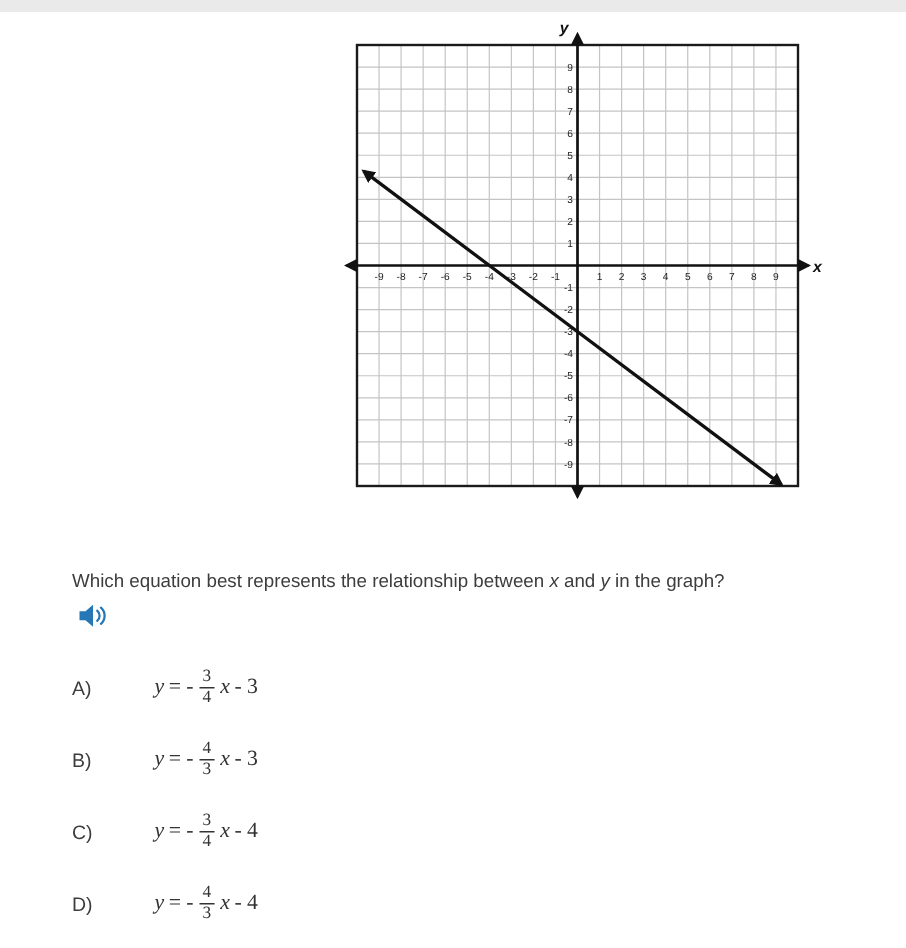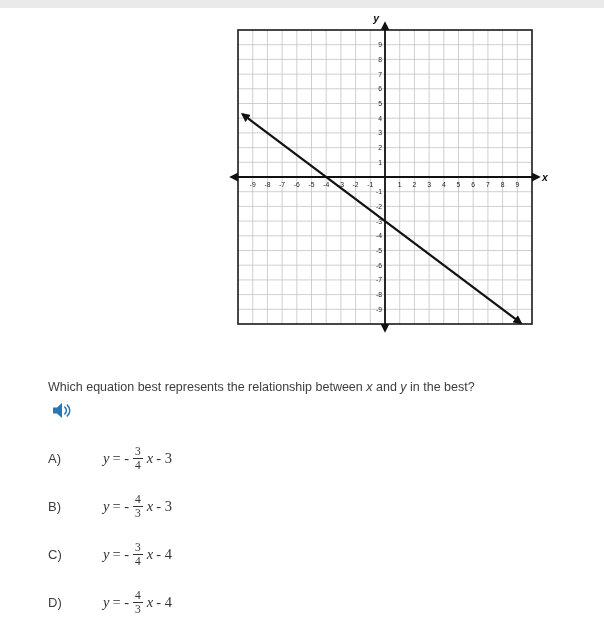--- a/index.html
+++ b/index.html
@@ -113,21 +113,21 @@
       <text x="160" y="257.59999999999997" text-anchor="end" font-size="6.8" fill="#222">-6</text>
       <text x="160" y="272.29999999999995" text-anchor="end" font-size="6.8" fill="#222">-7</text>
       <text x="160" y="286.99999999999994" text-anchor="end" font-size="6.8" fill="#222">-8</text>
       <text x="160" y="301.7" text-anchor="end" font-size="6.8" fill="#222">-9</text>
       <text x="157" y="12" text-anchor="end" font-size="10.5" font-weight="bold" font-style="italic" fill="#111">y</text>
       <text x="320" y="171" text-anchor="start" font-size="10.5" font-weight="bold" font-style="italic" fill="#111">x</text>
       <line x1="20.41000000000001" y1="104.08399999999999" x2="298.97499999999997" y2="313.11799999999994" stroke="#111" stroke-width="2.2" marker-start="url(#ah)" marker-end="url(#ah)"></line>
     </svg>
 </div>
 
-<div class="question"><span>Which equation best represents the relationship between </span><i>x</i><span> and </span><i>y</i><span> in the best?</span></div>
+<div class="question"><span>Which equation best represents the relationship between </span><i>x</i><span> and </span><i>y</i><span> in the graph?</span></div>
 
 <button class="audio-btn" aria-label="play audio">
   <svg width="22" height="17" viewBox="0 0 22 17">
     <path d="M2,5.5 h4 l5,-4.4 v14.8 l-5,-4.4 h-4 z" fill="#2577b5"></path>
     <path d="M13.8,5.1 a4.4,4.4 0 0 1 0,6.8" stroke="#2577b5" stroke-width="1.5" fill="none" stroke-linecap="round"></path>
     <path d="M16.3,3.1 a7.2,7.2 0 0 1 0,10.8" stroke="#2577b5" stroke-width="1.5" fill="none" stroke-linecap="round"></path>
   </svg>
 </button>
 
 <div class="choices">

